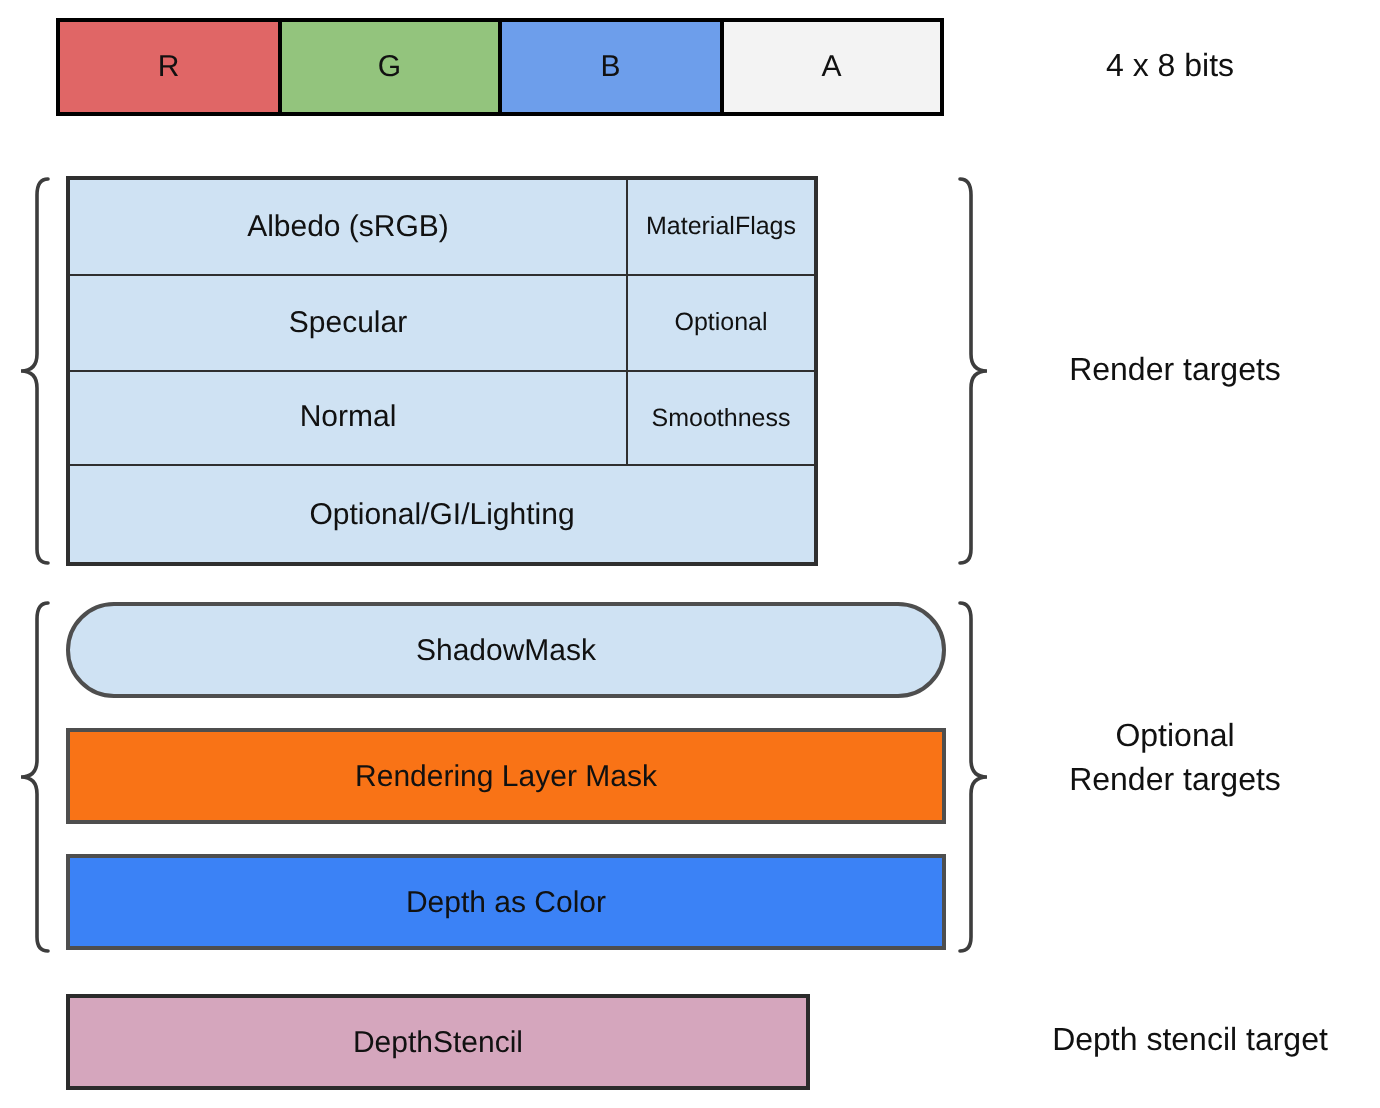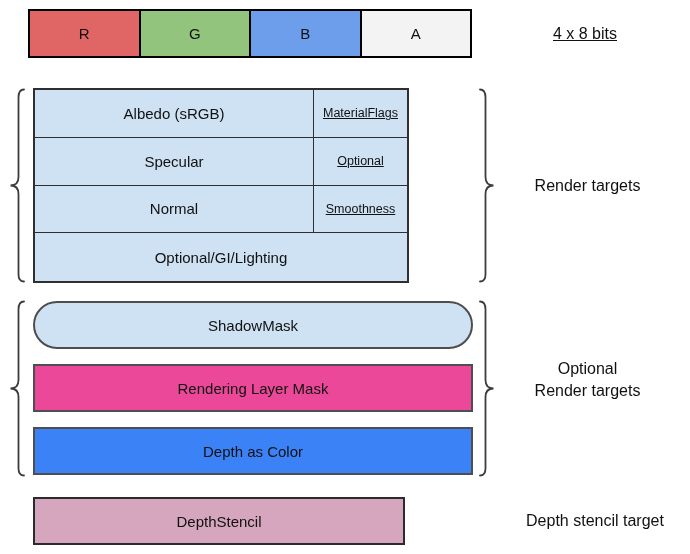--- a/index.html
+++ b/index.html
@@ -13,34 +13,33 @@
     border:2.5px solid #000;box-sizing:border-box;display:flex;background:#000;
   }
   .format-cell{
     flex:1 1 0;display:flex;align-items:center;justify-content:center;
     font-size:15px;border-right:2.5px solid #000;box-sizing:border-box;
   }
   .format-cell:last-child{border-right:none;}
   .bits-caption{
     position:absolute;left:520px;top:25px;width:130px;text-align:center;
     font-size:16px;
-    text-decoration:underline;
   }
   
   .rt-table{
     position:absolute;left:33px;top:88px;width:376px;height:195px;
     border:2px solid #2f2f2f;box-sizing:border-box;
     display:grid;grid-template-columns:75% 25%;grid-template-rows:repeat(4,1fr);
   }
   .rt-cell{
     display:flex;align-items:center;justify-content:center;
     border-bottom:1.4px solid #2f2f2f;border-right:1.4px solid #2f2f2f;
     box-sizing:border-box;font-size:15px;
   }
-  .rt-cell.alpha{font-size:12.5px;border-right:none;text-decoration:underline;}
+  .rt-cell.alpha{font-size:12.5px;border-right:none;}
   .rt-cell.full{grid-column:1 / 3;border-right:none;border-bottom:none;}
   
   .opt-box{
     position:absolute;left:33px;width:440px;height:48px;
     border:2px solid #4e4e4e;box-sizing:border-box;
     display:flex;align-items:center;justify-content:center;font-size:15px;
   }
   .ds-box{
     position:absolute;left:33px;top:497px;width:372px;height:48px;
     border:2px solid #2b2b2b;box-sizing:border-box;
@@ -85,21 +84,21 @@
     <path d="M3 1.5 Q8.5 1.5 8.5 9.5 L8.5 89 Q8.5 97.5 16.5 97.5 Q8.5 97.5 8.5 106 L8.5 186.5 Q8.5 193.5 3 193.5" stroke="#3d3d3d" stroke-width="1.8" fill="none" stroke-linecap="round"></path>
   </svg>
 
   <div class="side-label" style="top:175px;">Render targets</div>
 
   <svg class="brace" style="left:5px;top:300px;" width="22" height="177" viewBox="0 0 22 177">
     <path d="M19 1.5 Q13.5 1.5 13.5 9.5 L13.5 80 Q13.5 88.5 5.5 88.5 Q13.5 88.5 13.5 97 L13.5 168.5 Q13.5 175.5 19 175.5" stroke="#3d3d3d" stroke-width="1.8" fill="none" stroke-linecap="round"></path>
   </svg>
 
   <div class="opt-box" style="top: 301px; background-color: rgb(207, 226, 243); border-radius: 24px;">ShadowMask</div>
-  <div class="opt-box" style="top: 364px; background-color: #ec4899;">Rendering Layer Mask</div>
+  <div class="opt-box" style="top: 364px; background-color: #f97316;">Rendering Layer Mask</div>
   <div class="opt-box" style="top: 427px; background-color: #3b82f6;">Depth as Color</div>
 
   <svg class="brace" style="left:477px;top:300px;" width="22" height="177" viewBox="0 0 22 177">
     <path d="M3 1.5 Q8.5 1.5 8.5 9.5 L8.5 80 Q8.5 88.5 16.5 88.5 Q8.5 88.5 8.5 97 L8.5 168.5 Q8.5 175.5 3 175.5" stroke="#3d3d3d" stroke-width="1.8" fill="none" stroke-linecap="round"></path>
   </svg>
 
   <div class="side-label" style="top:358px;">
     <div>Optional</div>
     <div>Render targets</div>
   </div>

